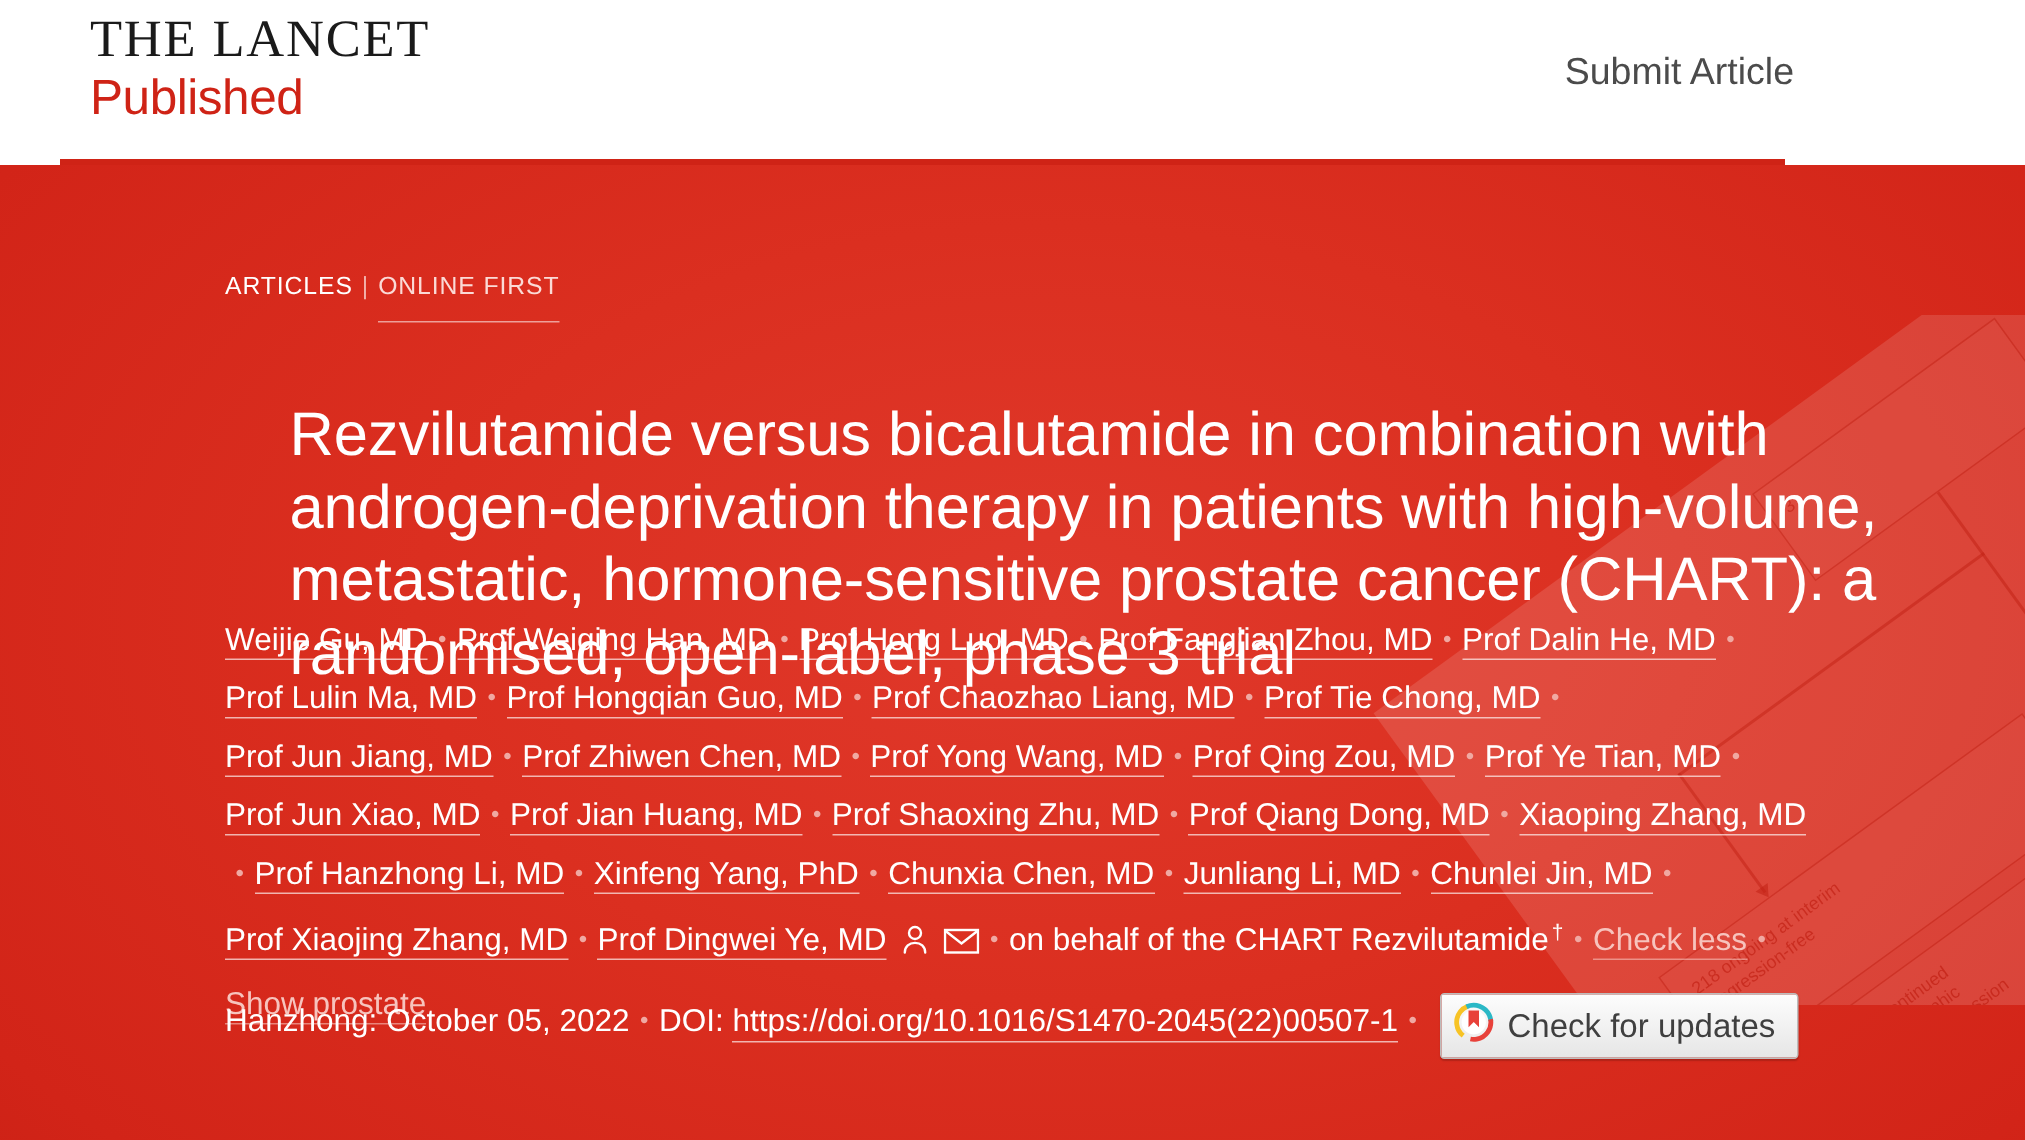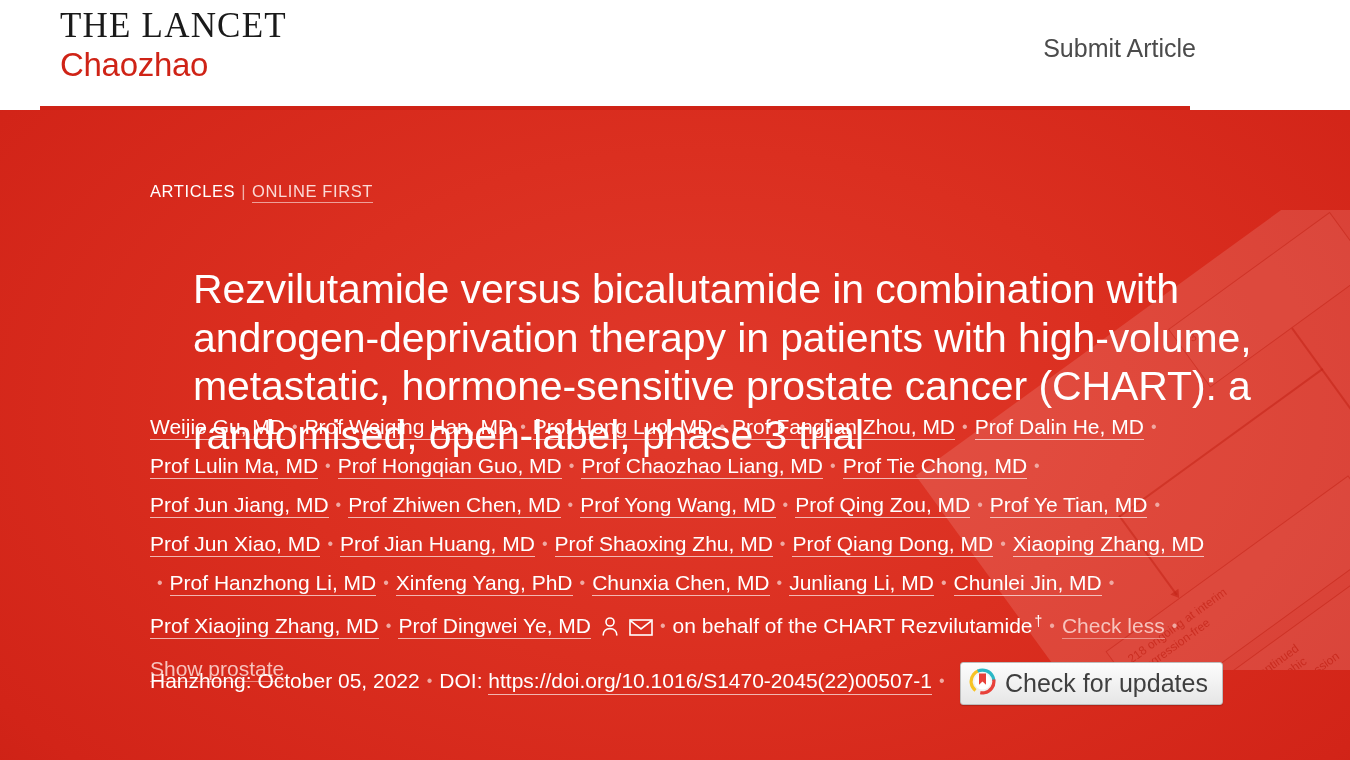--- a/index.html
+++ b/index.html
@@ -141,21 +141,21 @@
     white-space: nowrap;
   }
   .kicker .sep {
     color: #f2b0aa;
     margin: 0 6px;
     font-weight: 300;
   }
   .kicker .online-first {
     color: #fbdad6;
     border-bottom: 1px solid rgba(255,255,255,0.55);
-    padding-bottom: 2px;
+    padding-bottom: 14px;
     cursor: pointer;
   }
 
   
   .article-title {
     position: absolute;
     top: 128px; left: 0;
     width: 1095px;
     font-size: 41px;
     line-height: 48.5px;
@@ -236,34 +236,34 @@
     align-items: center;
     gap: 9px;
     padding: 5px 14px 5px 8px;
     background: linear-gradient(#fdfdfd, #e6e6e6);
     border: 1px solid #bdbdbd;
     border-radius: 3px;
     cursor: pointer;
     box-shadow: 0 1px 1px rgba(0,0,0,0.18);
   }
   .crossmark-label {
-    font-size: 25px;
+    font-size: 22px;
     color: #3f3f3f;
     white-space: nowrap;
   }
 </style>
 </head>
 <body>
 
 <div id="page">
 
   <header class="site-header">
     <a class="brand">
       <span class="brand-lancet">THE LANCET</span>
-      <span class="brand-onc">Chaozhao</span>
+      <span class="brand-onc">Published</span>
     </a>
     <div class="submit-article">Submit Article</div>
   </header>
 
   <section class="hero">
 
     <div class="hero-art">
       <div class="hero-art-inner">
         <div class="art-sheet" style="left:10px; top:0px; width:600px; height:470px;"></div>
 

